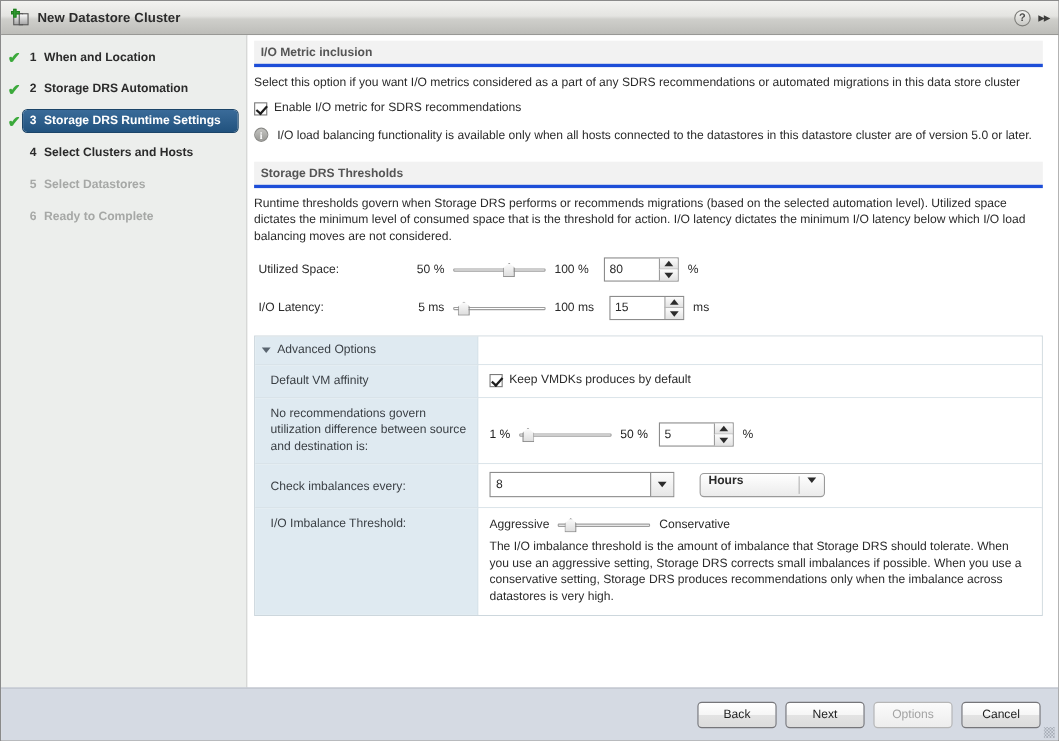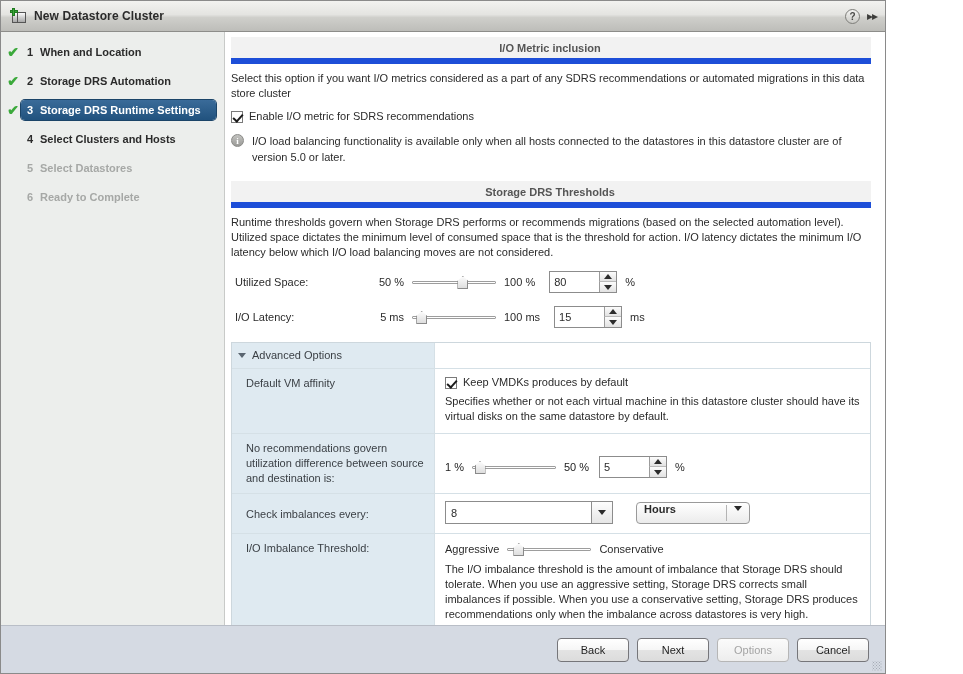--- a/index.html
+++ b/index.html
@@ -7,21 +7,21 @@
     margin: 0; padding: 0;
     width: 963px; height: 674px;
     font-family: "Liberation Sans", sans-serif;
     font-size: 11px;
     color: #222;
     background: #ffffff;
     overflow: hidden;
   }
   #window {
     position: relative;
-    width: 886px; height: 674px;
+    width: 963px; height: 674px;
     background: #ffffff;
     border: 1px solid #8a8a8a;
     display: flex;
     flex-direction: column;
   }
 
   
   #titlebar {
     height: 31px;
     flex: 0 0 31px;
@@ -123,27 +123,26 @@
 
   
   #content {
     flex: 1 1 auto;
     background: #ffffff;
     padding: 0 8px 0 0;
     overflow: hidden;
   }
   .section-head {
     background: #f2f2f2;
-    border-bottom: 6px solid #1d4ed8;
+    border-bottom: 3px solid #1d4ed8;
     font-weight: bold;
     font-size: 11px;
     color: #555555;
     padding: 5px 8px 4px 6px;
     margin: 5px 6px 0 6px;
-    text-align: center;
   }
   .para {
     font-size: 11px;
     color: #2b2b2b;
     line-height: 15px;
     margin: 7px 6px 0 6px;
   }
   .cb-row {
     display: flex; align-items: flex-start;
     margin: 9px 6px 0 6px;
@@ -509,21 +508,20 @@
           <div class="adv-r"></div>
         </div>
 
         <div class="adv-row">
           <div class="adv-l">Default VM affinity</div>
           <div class="adv-r">
             <div class="cb-row" style="margin:0;">
               <span class="checkbox checked"></span>
               <span class="cb-label">Keep VMDKs produces by default</span>
             </div>
-            <div class="adv-desc">Specifies whether or not each virtual machine in this datastore cluster should have its virtual disks on the same datastore by default.</div>
           </div>
         </div>
 
         <div class="adv-row">
           <div class="adv-l">No recommendations govern utilization difference between source and destination is:</div>
           <div class="adv-r" style="display:flex;align-items:center;padding-top:16px;">
             <span style="font-size:11px;">1 %</span>
             <span class="slider">
               <span class="track"></span>
               <span class="thumb" style="left: 9%;"></span>

